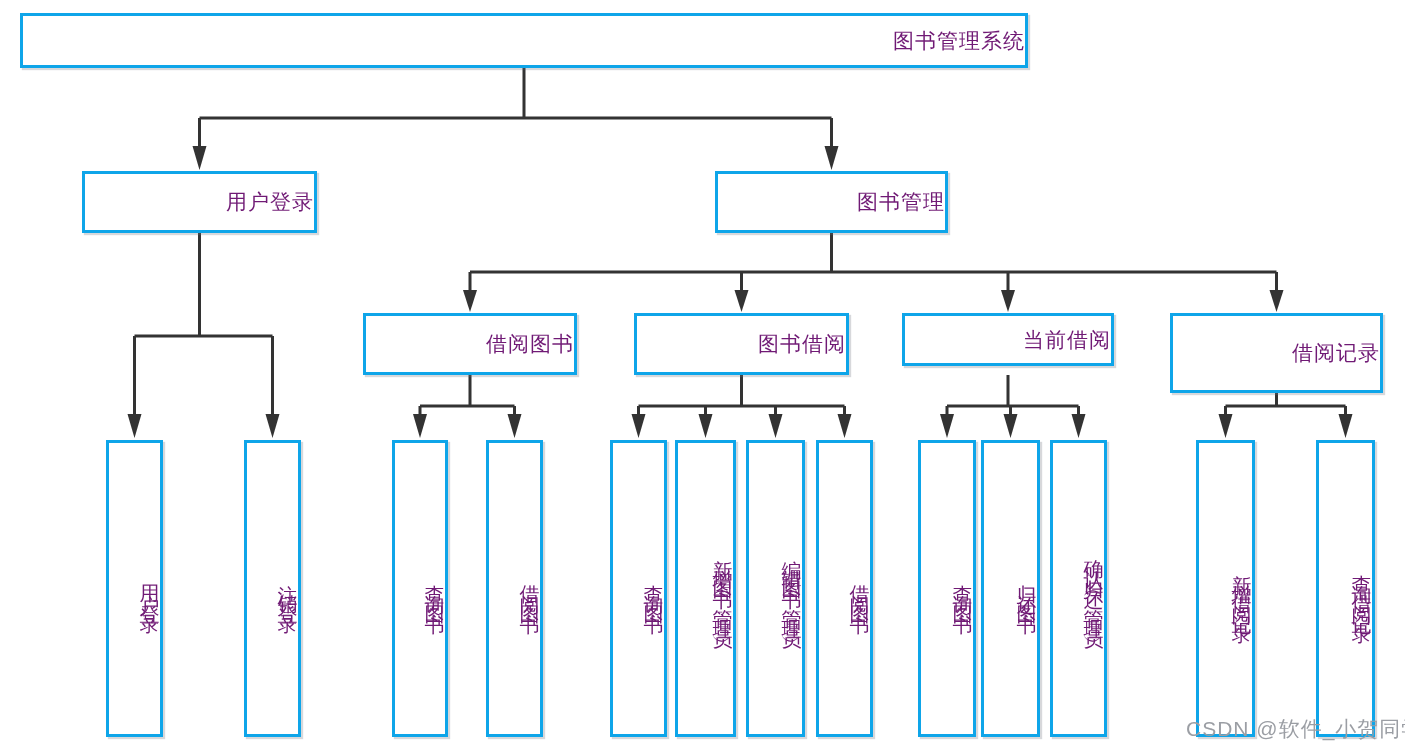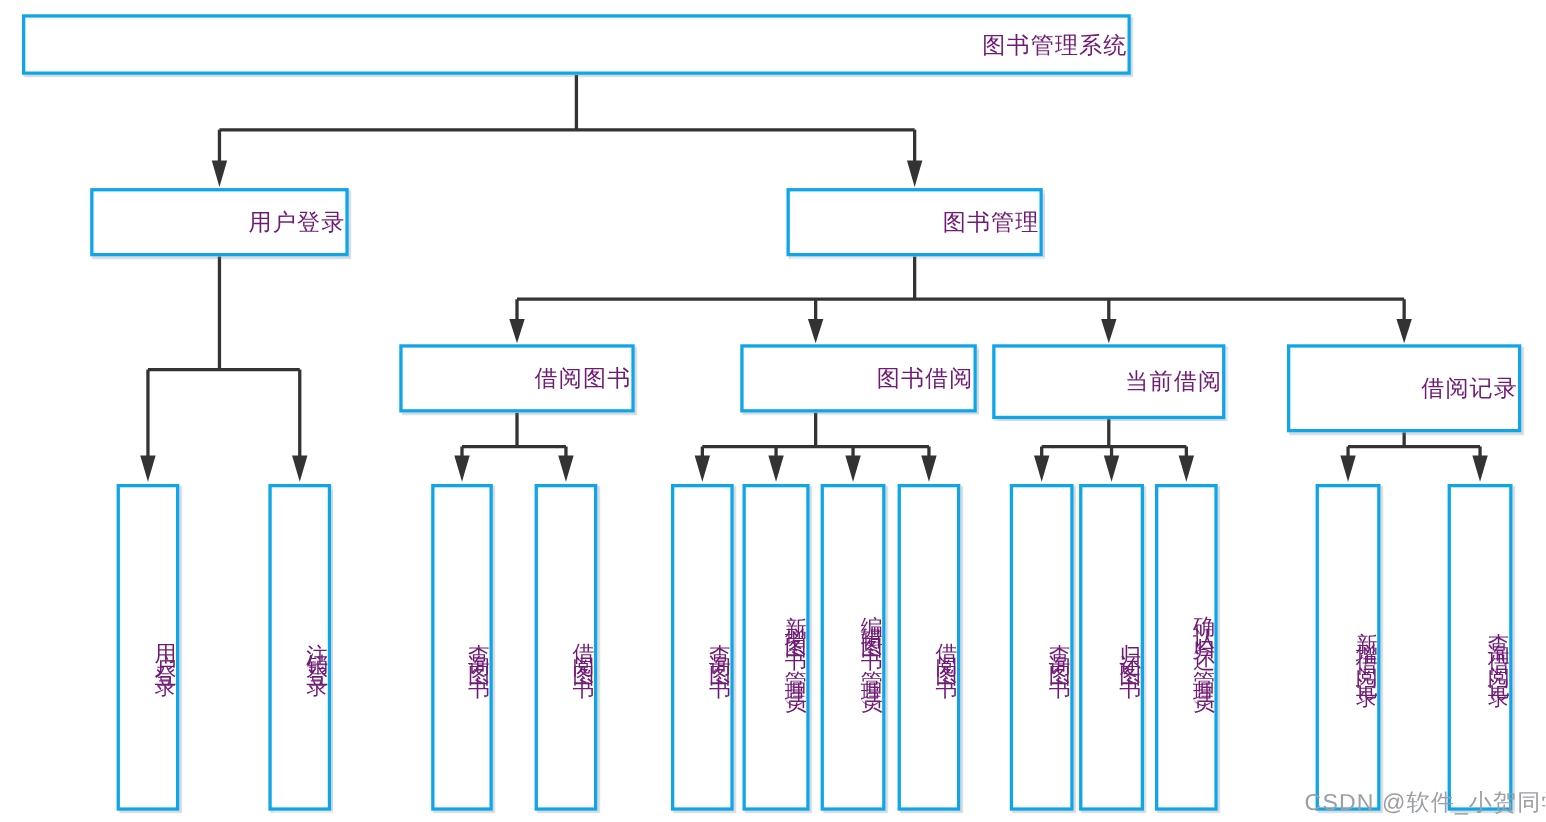--- a/index.html
+++ b/index.html
@@ -95,24 +95,24 @@
   <div class="box" style="left:82px;top:171px;width:235px;height:62px;">
     <span class="hlabel">用户登录</span>
   </div>
   <div class="box" style="left:715px;top:171px;width:233px;height:62px;padding-left:16px;">
     <span class="hlabel">图书管理</span>
   </div>
 
   <div class="box" style="left:363px;top:313px;width:214px;height:62px;">
     <span class="hlabel">借阅图书</span>
   </div>
-  <div class="box" style="left:634px;top:313px;width:215px;height:62px;margin-left:39px;">
+  <div class="box" style="left:634px;top:313px;width:215px;height:62px;">
     <span class="hlabel">图书借阅</span>
   </div>
-  <div class="box" style="left:902px;top:313px;width:212px;height:68px;">
+  <div class="box" style="left:902px;top:313px;width:212px;height:53px;">
     <span class="hlabel">当前借阅</span>
   </div>
   <div class="box" style="left:1170px;top:313px;width:213px;height:80px;">
     <span class="hlabel">借阅记录</span>
   </div>
 
   <div class="box" style="left:106px;top:440px;width:57px;height:297px;">
     <span class="vlabel">用户登录</span>
   </div>
   <div class="box" style="left:244px;top:440px;width:57px;height:297px;">

